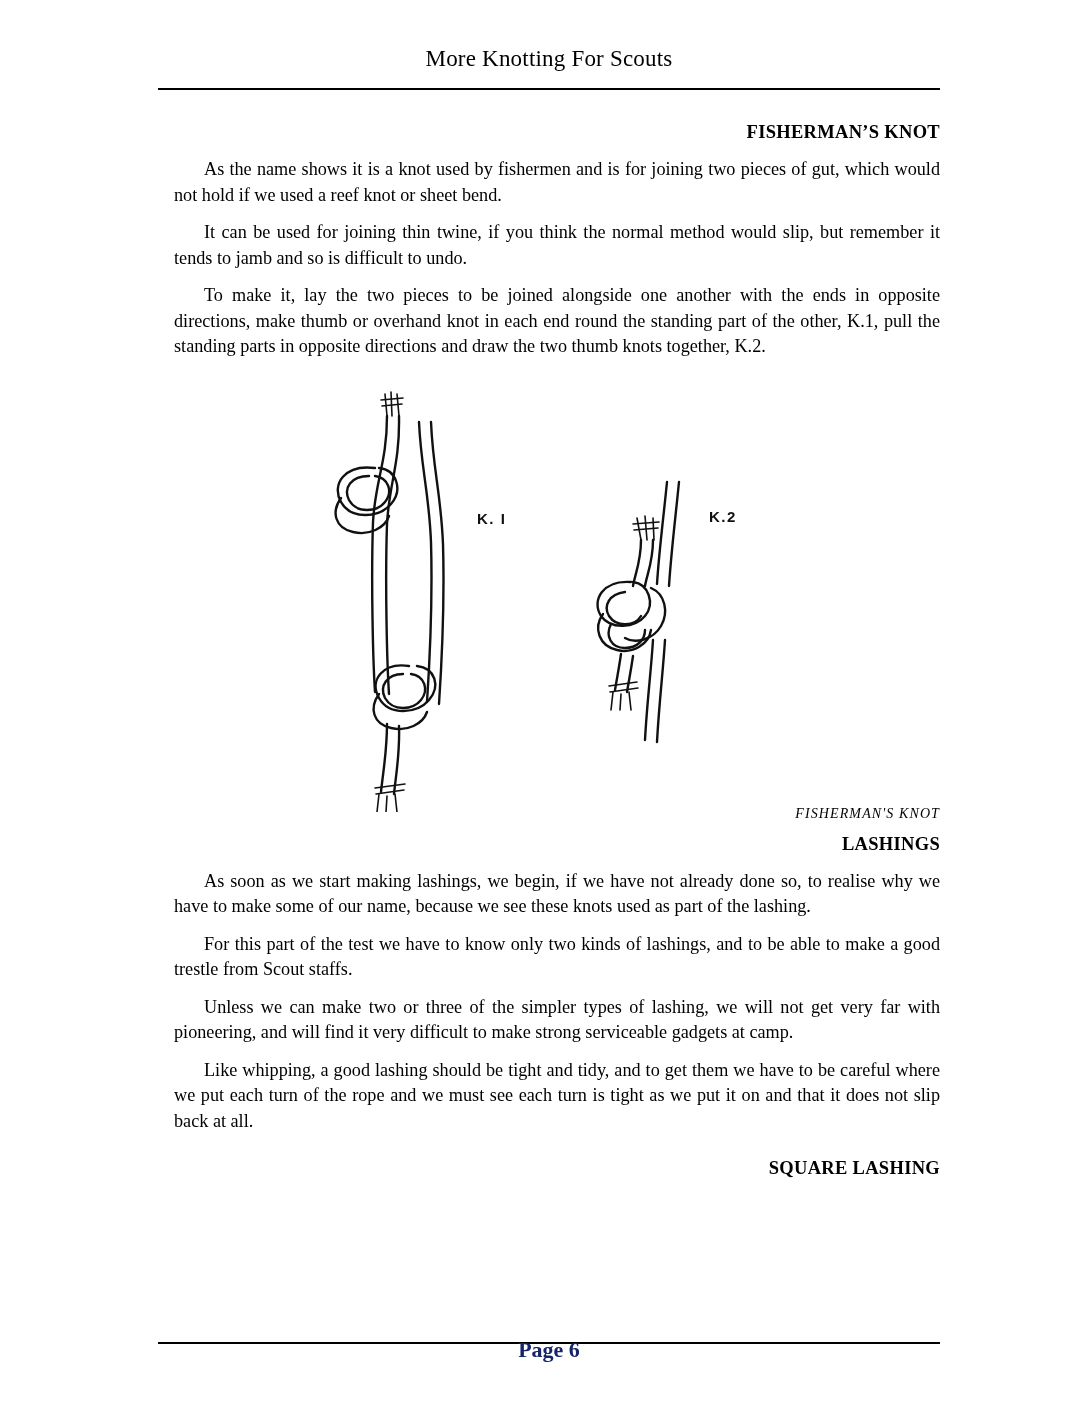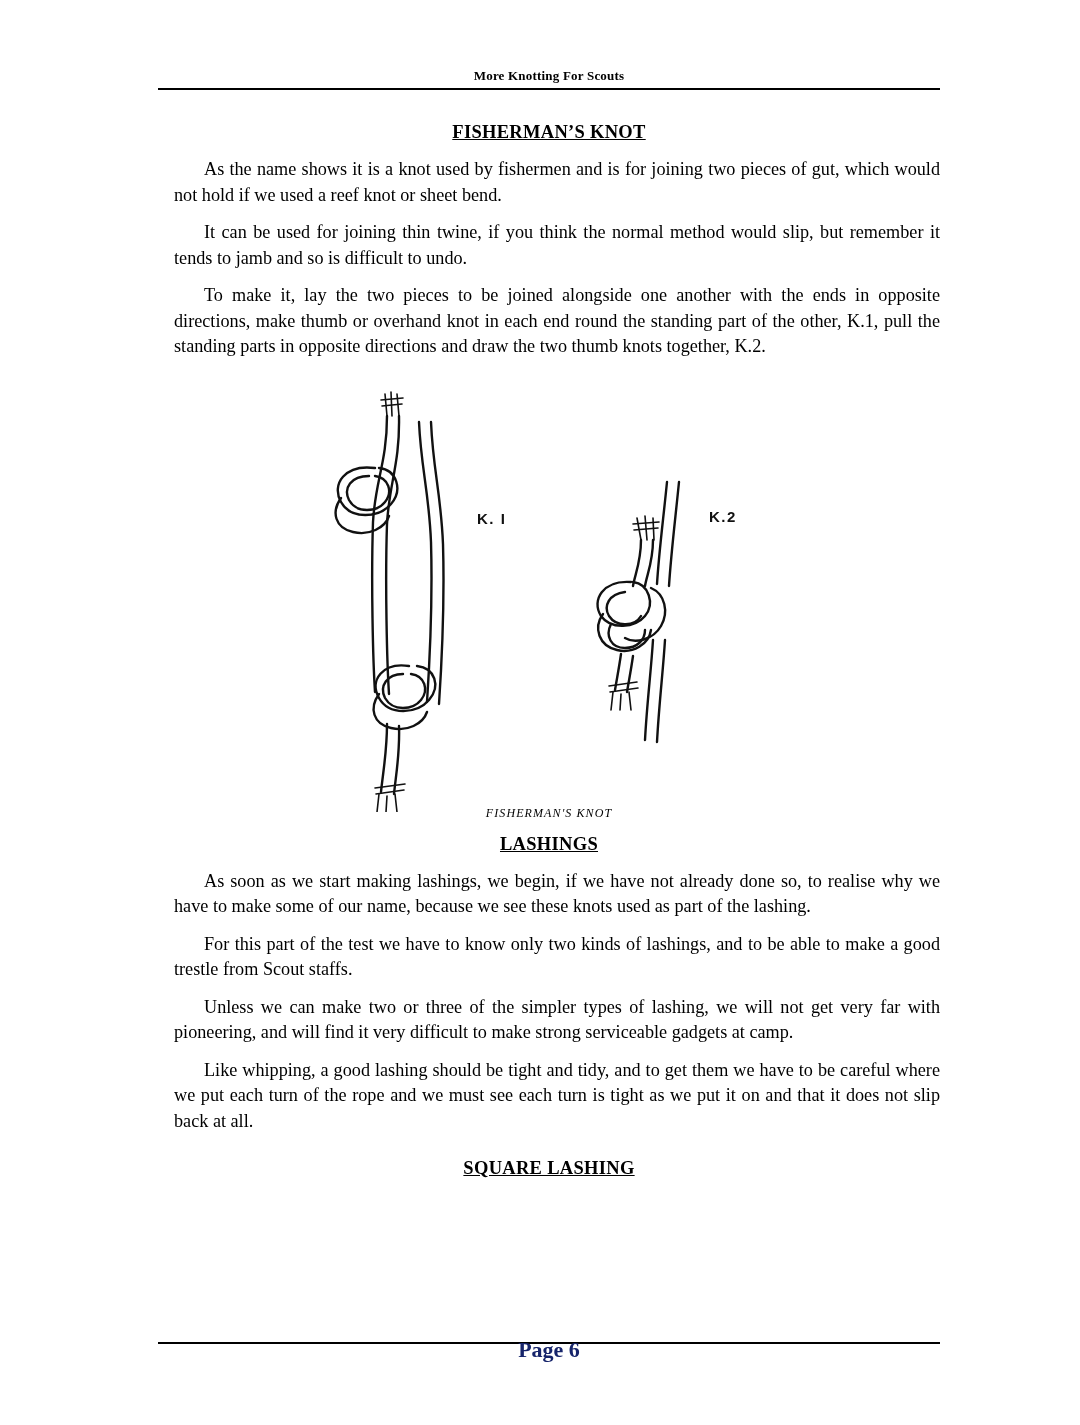--- a/index.html
+++ b/index.html
@@ -19,25 +19,25 @@
     position: absolute;
     left: 0; top: 0;
     width: 1080px;
     height: 1425px;
   }
 
   
   .running-head {
     position: absolute;
     left: 158px;
-    top: 68px;
+    top: 46px;
     width: 782px;
     text-align: center;
-    font-weight: bold;
-    font-size: 13px;
+    font-weight: normal;
+    font-size: 23px;
     letter-spacing: 0.2px;
   }
   .header-rule {
     position: absolute;
     left: 158px;
     top: 88px;
     width: 782px;
     height: 2px;
     background: #000;
   }
@@ -45,48 +45,47 @@
   
   .col {
     position: absolute;
     left: 158px;
     top: 122px;
     width: 782px;
   }
   h1.section {
     font-size: 18.5px;
     font-weight: bold;
-    text-align: center;
+    text-align: right;
     margin: 0 0 14px 0;
     letter-spacing: 0.3px;
-    text-decoration: underline;
   }
   p.para {
     font-size: 18.2px;
     line-height: 25.5px;
     text-align: justify;
     text-indent: 30px;
     margin: 0 0 12px 16px;
     -webkit-hyphens: none;
     hyphens: none;
   }
 
   
   .figure {
     position: relative;
     width: 782px;
     height: 460px;
     margin: 8px 0 2px 0;
   }
   .figure svg { display: block; margin: 0 auto; }
   .fig-caption {
-    text-align: center;
+    text-align: right;
     font-family: "Liberation Serif", serif;
     font-style: italic;
-    font-size: 12px;
+    font-size: 14px;
     letter-spacing: 1.1px;
     margin-top: -6px;
   }
 
   
   .footer-rule {
     position: absolute;
     left: 158px;
     top: 1342px;
     width: 782px;

